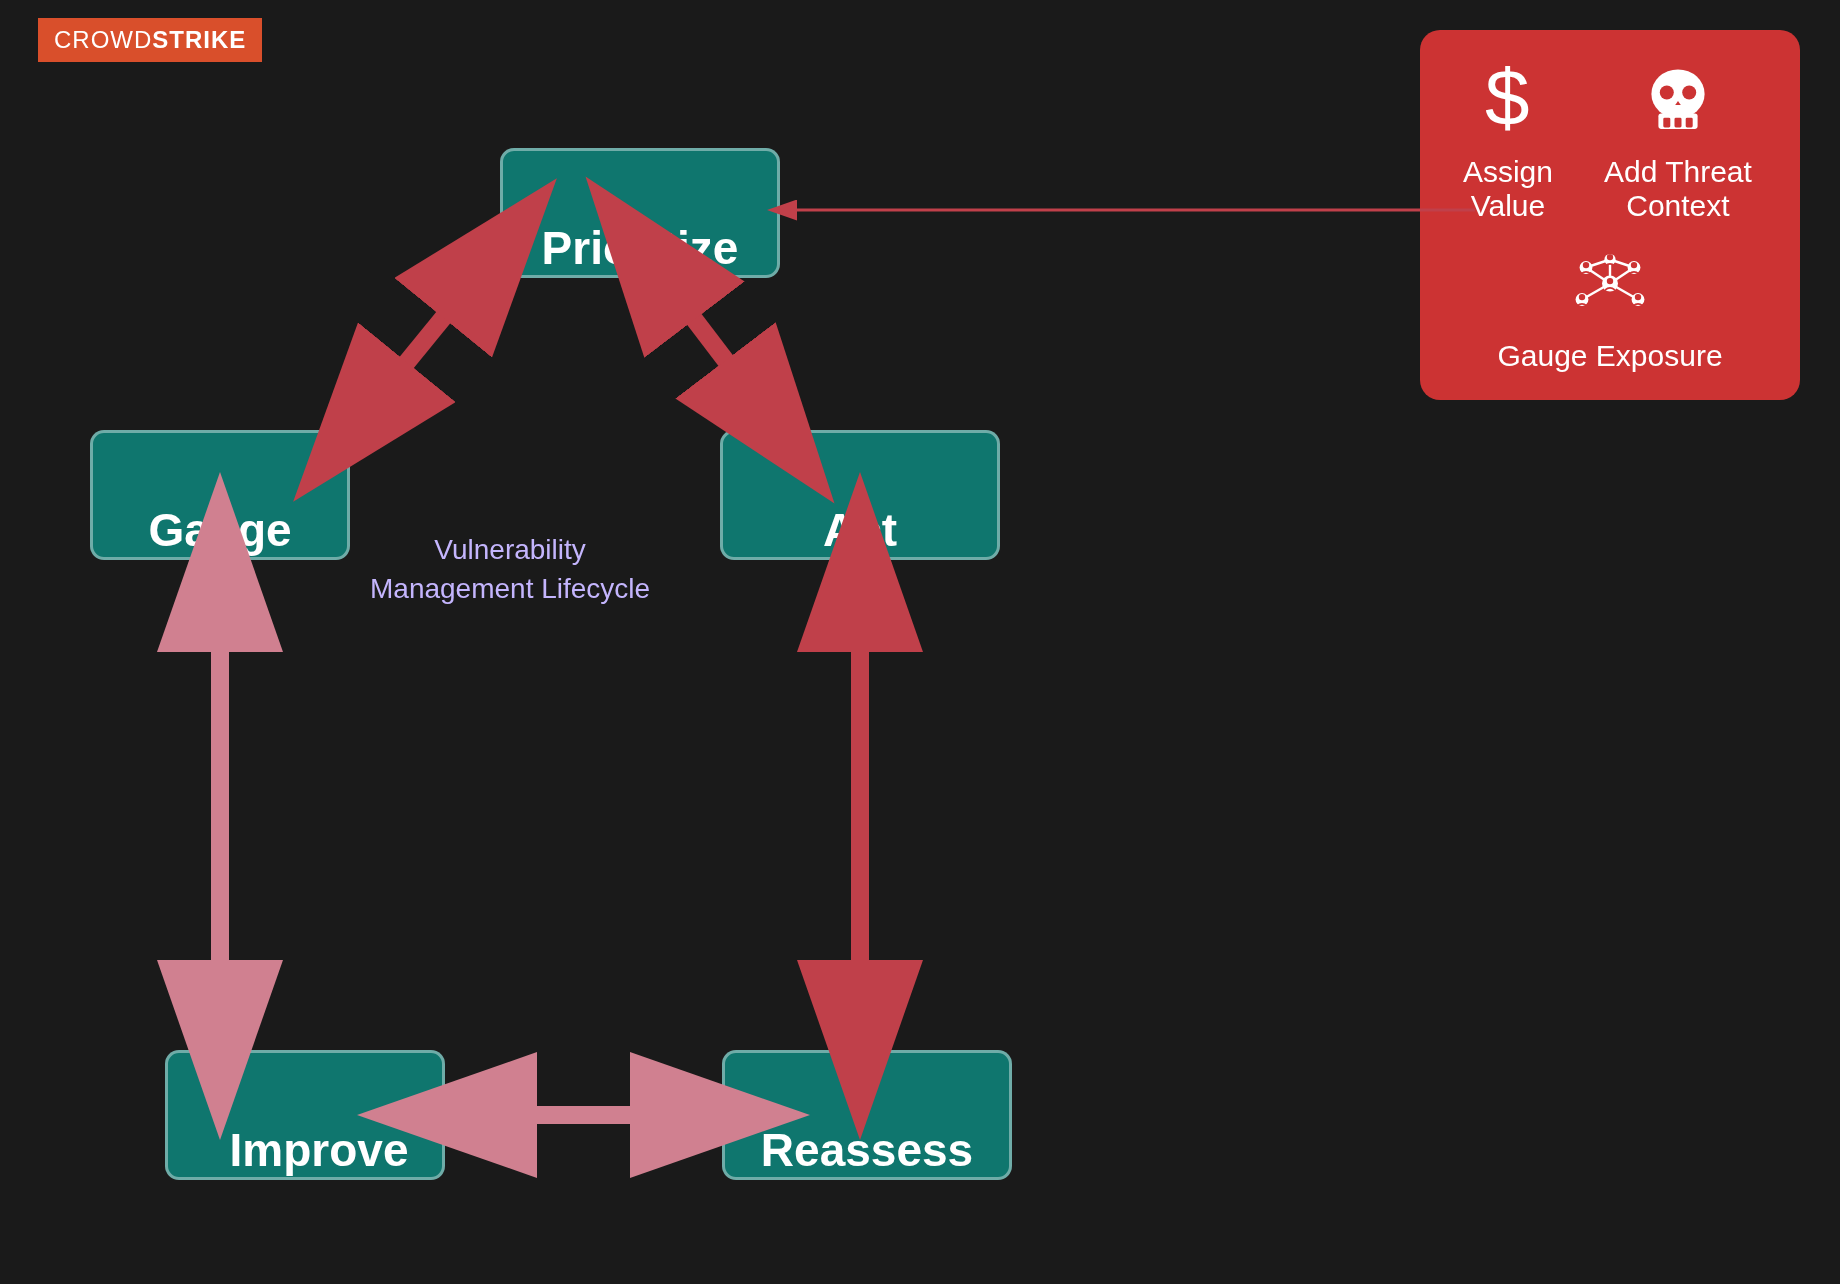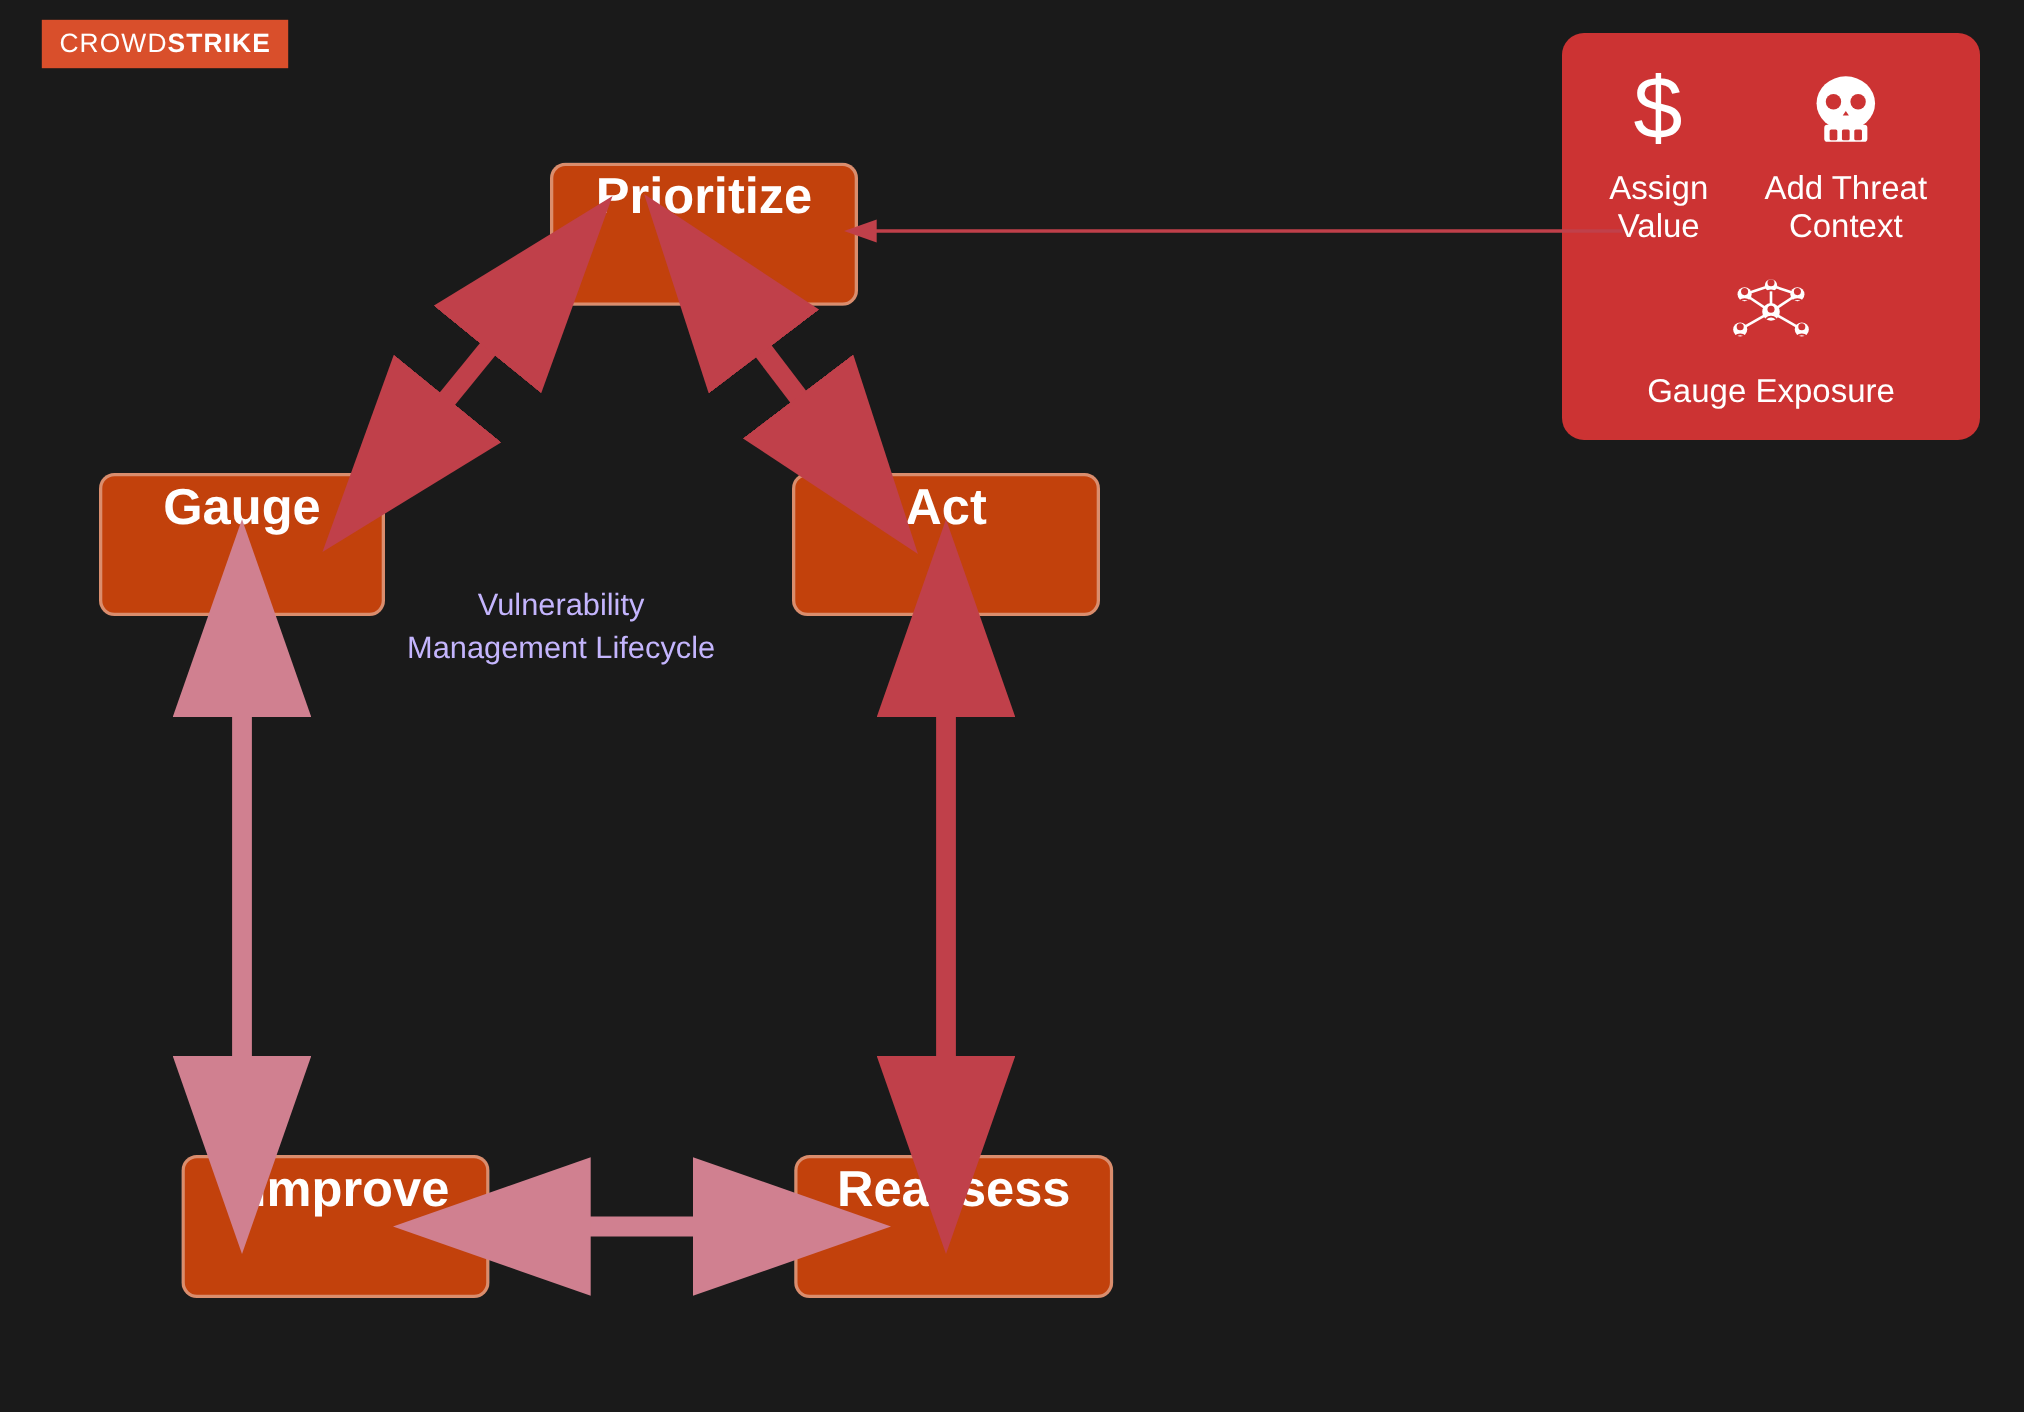--- a/index.html
+++ b/index.html
@@ -25,24 +25,24 @@
       letter-spacing: 1px;
       margin-left: 20px;
     }
     .logo span {
       font-weight: 900;
     }
 
     
     .lifecycle-box {
       position: absolute;
-      background-color: #c2410c;
+      background-color: #0f766e;
       border-radius: 14px;
       display: flex;
-      align-items: flex-start;
+      align-items: flex-end;
       justify-content: center;
       color: white;
       font-size: 46px;
       font-weight: 700;
       border: 3px solid rgba(255,255,255,0.4);
     }
 
     
     .box-prioritize {
       width: 280px;

